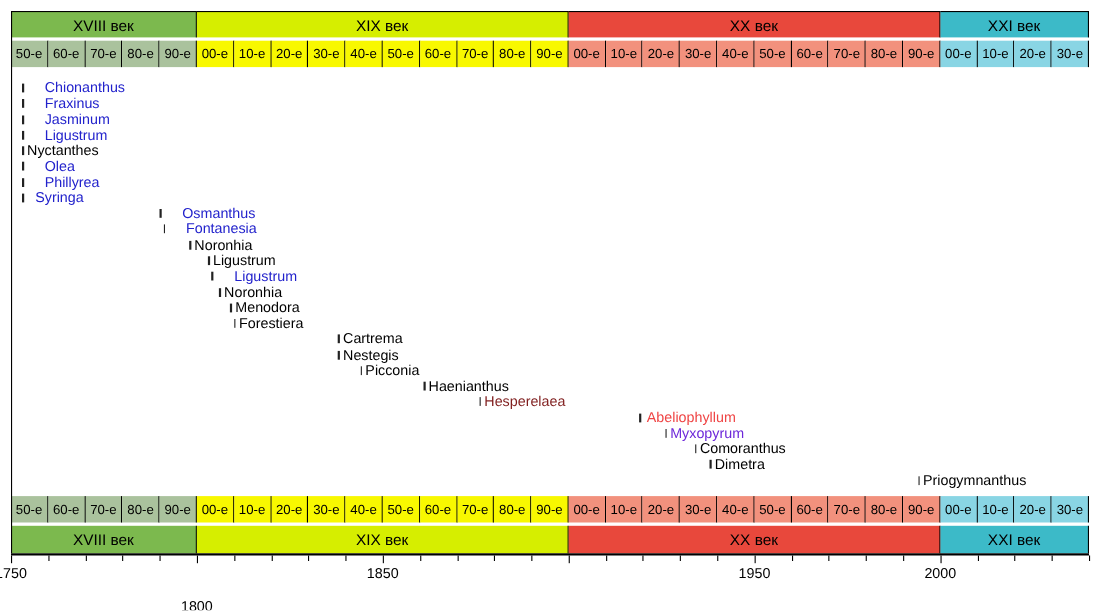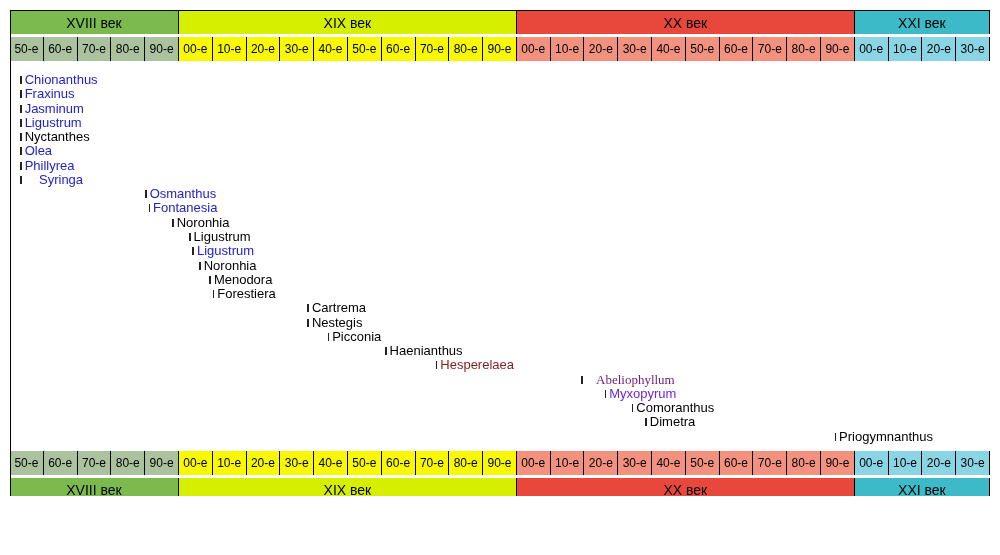--- a/index.html
+++ b/index.html
@@ -1,17 +1,17 @@
 <!DOCTYPE html>
 <html><head>
 <meta charset="utf-8">
 <style>
   html,body{margin:0;padding:0;background:#fff;}
   #timeline{
-    position:relative;width:1000px;height:496px;background:#fff;
+    position:relative;width:1000px;height:555px;background:#fff;
     font-family:"Liberation Sans","DejaVu Sans",sans-serif;overflow:hidden;
   }
   .cent-cell{
     position:absolute;box-sizing:border-box;border-right:1px solid #000;
     text-align:center;font-size:14px;color:#000;overflow:hidden;white-space:nowrap;
   }
   .cent-top{border-top:1px solid #000;}
   .dec-cell{
     position:absolute;box-sizing:border-box;border-right:1px solid #000;
     text-align:center;font-size:12px;color:#000;overflow:visible;white-space:nowrap;
@@ -20,21 +20,21 @@
   .axis-line{position:absolute;height:2px;background:#000;z-index:4;}
   .tickmark{position:absolute;width:1px;background:#000;}
   .axis-label{
     position:absolute;width:44px;margin-left:-22px;text-align:center;
     font-size:13px;color:#000;white-space:nowrap;
   }
   .entry-tick{position:absolute;width:1.5px;height:8px;background:#222;}
   .entry-label{
     position:absolute;font-size:13px;line-height:14px;white-space:nowrap;color:#000;
   }
-  .entry-label.link{cursor:pointer;}
+  .entry-label.link{cursor:pointer;margin-left:16px;}
 </style>
 </head>
 <body>
 
 <div id="timeline">
     <div class="cent-cell cent-top" style="left: 10px; top: 10px; width: 168.966px; height: 24px; background: rgb(124, 185, 78); line-height: 24px;">XVIII век</div>
     <div class="cent-cell" style="left: 10px; top: 478px; width: 168.966px; height: 25px; background: rgb(124, 185, 78); line-height: 25px;">XVIII век</div>
     <div class="cent-cell cent-top" style="left: 178.966px; top: 10px; width: 337.931px; height: 24px; background: rgb(214, 238, 0); line-height: 24px;">XIX век</div>
     <div class="cent-cell" style="left: 178.966px; top: 478px; width: 337.931px; height: 25px; background: rgb(214, 238, 0); line-height: 25px;">XIX век</div>
     <div class="cent-cell cent-top" style="left: 516.897px; top: 10px; width: 337.931px; height: 24px; background: rgb(232, 72, 60); line-height: 24px;">XX век</div>
@@ -145,21 +145,21 @@
     <div class="entry-label link" style="left: 24.6379px; top: 101.54px; color: rgb(34, 34, 204);">Jasminum</div>
     <div class="entry-tick" style="left: 20.1379px; top: 118.81px; background: rgb(34, 34, 34);"></div>
     <div class="entry-label link" style="left: 24.6379px; top: 115.81px; color: rgb(34, 34, 204);">Ligustrum</div>
     <div class="entry-tick" style="left: 20.1379px; top: 133.08px; background: rgb(34, 34, 34);"></div>
     <div class="entry-label" style="left: 24.6379px; top: 130.08px; color: rgb(0, 0, 0);">Nyctanthes</div>
     <div class="entry-tick" style="left: 20.1379px; top: 147.35px; background: rgb(34, 34, 34);"></div>
     <div class="entry-label link" style="left: 24.6379px; top: 144.35px; color: rgb(34, 34, 204);">Olea</div>
     <div class="entry-tick" style="left: 20.1379px; top: 161.62px; background: rgb(34, 34, 34);"></div>
     <div class="entry-label link" style="left: 24.6379px; top: 158.62px; color: rgb(34, 34, 204);">Phillyrea</div>
     <div class="entry-tick" style="left: 20.1379px; top: 175.89px; background: rgb(34, 34, 34);"></div>
-    <div class="entry-label link" style="left: 39px; top: 172.89px; color: rgb(34, 34, 204);">Syringa</div>
+    <div class="entry-label link" style="left: 16px; top: 172.89px; color: rgb(34, 34, 204);">Syringa</div>
     <div class="entry-tick" style="left: 145.172px; top: 190.16px; background: rgb(34, 34, 34);"></div>
     <div class="entry-label link" style="left: 149.672px; top: 187.16px; color: rgb(34, 34, 204);">Osmanthus</div>
     <div class="entry-tick" style="left: 148.552px; top: 204.43px; background: rgb(34, 34, 34);"></div>
     <div class="entry-label link" style="left: 153.052px; top: 201.43px; color: rgb(34, 34, 204);">Fontanesia</div>
     <div class="entry-tick" style="left: 172.207px; top: 218.7px; background: rgb(34, 34, 34);"></div>
     <div class="entry-label" style="left: 176.707px; top: 215.7px; color: rgb(0, 0, 0);">Noronhia</div>
     <div class="entry-tick" style="left: 189.103px; top: 232.97px; background: rgb(34, 34, 34);"></div>
     <div class="entry-label" style="left: 193.603px; top: 229.97px; color: rgb(0, 0, 0);">Ligustrum</div>
     <div class="entry-tick" style="left: 192.483px; top: 247.24px; background: rgb(34, 34, 34);"></div>
     <div class="entry-label link" style="left: 196.983px; top: 244.24px; color: rgb(34, 34, 204);">Ligustrum</div>
@@ -173,21 +173,21 @@
     <div class="entry-label" style="left: 311.879px; top: 301.32px; color: rgb(0, 0, 0);">Cartrema</div>
     <div class="entry-tick" style="left: 307.379px; top: 318.59px; background: rgb(34, 34, 34);"></div>
     <div class="entry-label" style="left: 311.879px; top: 315.59px; color: rgb(0, 0, 0);">Nestegis</div>
     <div class="entry-tick" style="left: 327.655px; top: 332.86px; background: rgb(34, 34, 34);"></div>
     <div class="entry-label" style="left: 332.155px; top: 329.86px; color: rgb(0, 0, 0);">Picconia</div>
     <div class="entry-tick" style="left: 385.103px; top: 347.13px; background: rgb(34, 34, 34);"></div>
     <div class="entry-label" style="left: 389.603px; top: 344.13px; color: rgb(0, 0, 0);">Haenianthus</div>
     <div class="entry-tick" style="left: 435.793px; top: 361.4px; background: rgb(34, 34, 34);"></div>
     <div class="entry-label" style="left: 440.293px; top: 358.4px; color: #7f1d1d;">Hesperelaea</div>
     <div class="entry-tick" style="left: 581.103px; top: 375.67px; background: rgb(34, 34, 34);"></div>
-    <div class="entry-label link" style="left: 596px; top: 372.67px; color: #701a75; font-family: Liberation Serif, serif;">Abeliophyllum</div>
+    <div class="entry-label link" style="left: 572px; top: 372.67px; color: #ef4444;">Abeliophyllum</div>
     <div class="entry-tick" style="left: 604.759px; top: 389.94px; background: rgb(34, 34, 34);"></div>
     <div class="entry-label" style="left: 609.259px; top: 386.94px; color: #6d28d9;">Myxopyrum</div>
     <div class="entry-tick" style="left: 631.793px; top: 404.21px; background: rgb(34, 34, 34);"></div>
     <div class="entry-label" style="left: 636.293px; top: 401.21px; color: rgb(0, 0, 0);">Comoranthus</div>
     <div class="entry-tick" style="left: 645.31px; top: 418.48px; background: rgb(34, 34, 34);"></div>
     <div class="entry-label" style="left: 649.81px; top: 415.48px; color: rgb(0, 0, 0);">Dimetra</div>
     <div class="entry-tick" style="left: 834.552px; top: 432.75px; background: rgb(34, 34, 34);"></div>
     <div class="entry-label" style="left: 839.052px; top: 429.75px; color: rgb(0, 0, 0);">Priogymnanthus</div>
   </div>
 

